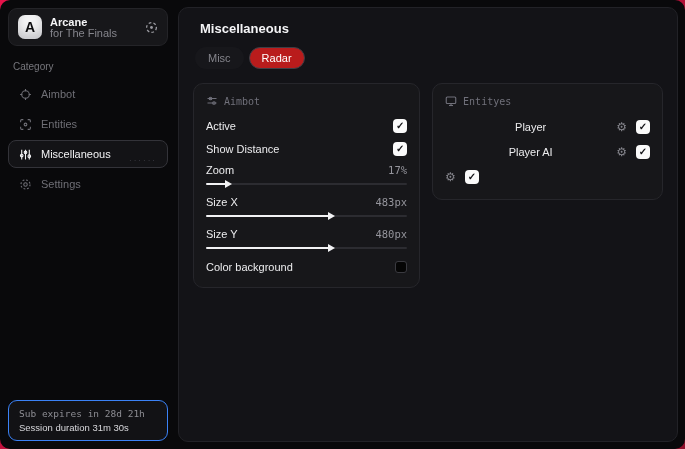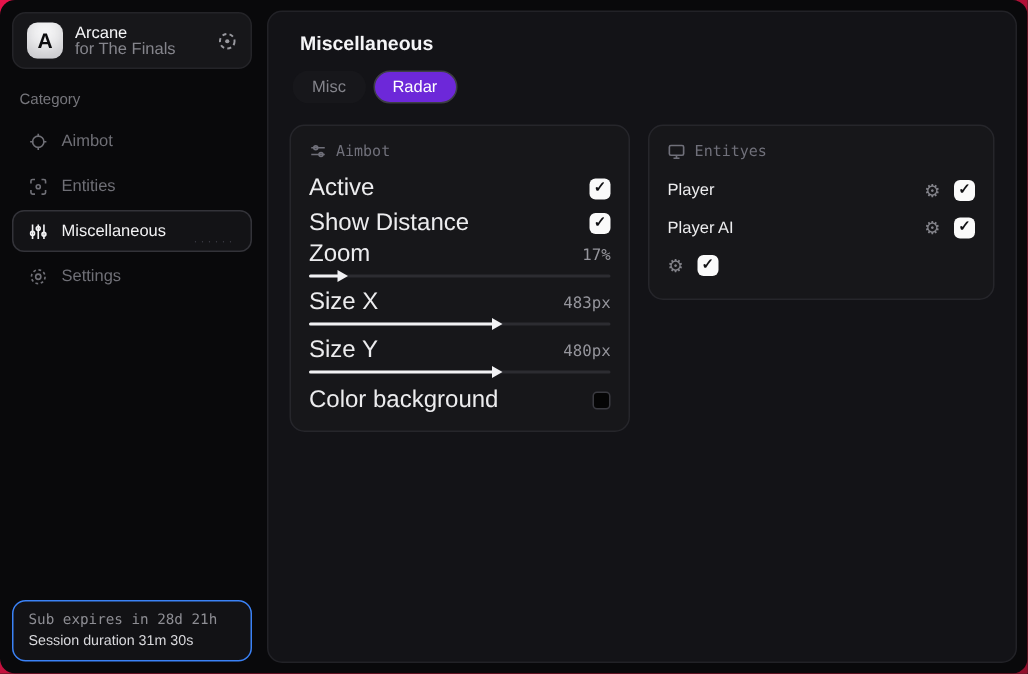--- a/index.html
+++ b/index.html
@@ -10,21 +10,21 @@
   .window { position:absolute; inset:0; background:#09090b; border-radius:10px; overflow:hidden; }
 
   
   .sidebar { position:absolute; left:0; top:0; bottom:0; width:176px; padding:8px;
              display:flex; flex-direction:column; }
   .sb-header { display:flex; align-items:center; gap:8px; height:38px; padding:0 9px;
                background:#17171a; border:1px solid #242428; border-radius:9px; }
   .logo { width:24px; height:24px; border-radius:7px; background:#f4f4f5; color:#0c0c0e;
           font-weight:bold; font-size:14px; display:flex; align-items:center; justify-content:center;
           box-shadow:inset 0 -6px 10px rgba(120,120,130,.35); }
-  .sb-title { font-size:11px; font-weight:normal; color:#f5f5f7; line-height:12px; }
+  .sb-title { font-size:11px; font-weight:bold; color:#f5f5f7; line-height:12px; }
   .sb-sub   { font-size:11px; color:#85858c; line-height:11px; }
   .sb-gear  { margin-left:auto; color:#9a9aa0; display:flex; }
   .cat-label { margin:15px 5px 7px; font-size:10px; color:#76767c; }
   .nav-item { height:28px; margin:1px 0; display:flex; align-items:center; gap:9px; padding:0 10px;
               color:#6f6f76; font-size:11px; border:1px solid transparent; border-radius:8px;
               cursor:pointer; position:relative; }
   .nav-item .nicon { display:flex; color:inherit; }
   .nav-item.selected { color:#f2f2f4; background:#131316; border-color:#333339; }
   .nav-dots { position:absolute; right:10px; bottom:2px; color:#3c3c44; font-size:8px;
               letter-spacing:2px; }
@@ -34,32 +34,32 @@
   .sb-foot2 { margin-top:3px; font-size:9.5px; font-weight:normal; color:#d8d8dc; }
 
   
   .main-card { position:absolute; left:178px; top:7px; right:7px; bottom:7px;
                background:#131317; border:1px solid #222227; border-radius:10px;
                padding:13px 14px; }
   .page-title { font-size:13px; font-weight:bold; color:#f5f5f7; margin-left:7px; }
   .tabs { display:flex; gap:5px; margin:11px 0 0 2px; }
   .tab { font-size:11px; padding:4px 12px; border-radius:14px; border:1px solid transparent;
          color:#84848b; background:#17171b; cursor:pointer; }
-  .tab.active { color:#ffffff; background:#6d28d9; border-color:#3e3e45; }
+  .tab.active { color:#ffffff; background:#b91c1c; border-color:#3e3e45; }
 
   .panels { display:flex; gap:12px; margin-top:14px; align-items:flex-start; }
   .panel { background:#17171a; border:1px solid #26262b; border-radius:10px; padding:9px 12px 10px; }
   .panel-general { width:236px; }
-  .panel-entities { width:240px; }
+  .panel-entities { width:240px;text-align:center; }
   .panel-head { display:flex; align-items:center; gap:6px; margin:2px 0 7px;
                 font-family:"DejaVu Sans Mono", monospace; font-size:10px; color:#70707a; }
   .panel-head svg { color:#70707a; }
 
   .row { display:flex; align-items:center; justify-content:space-between; height:23px; }
-  .row-label { font-size:16px; color:#ececee; }
+  .row-label { font-size:11px; color:#ececee; }
   .checkbox { width:14px; height:14px; background:#fafafa; border-radius:4px; cursor:pointer;
               display:flex; align-items:center; justify-content:center;
               color:#111114; font-size:10px; font-weight:bold; line-height:1; }
   .slider-row { margin-bottom:4px; }
   .slider-top { display:flex; align-items:center; justify-content:space-between; height:19px; }
   .slider-val { font-family:"DejaVu Sans Mono", monospace; font-size:10.5px; color:#95959c; }
   .slider-track { position:relative; height:2px; background:#2c2c31; border-radius:1px;
                   margin:4px 0 7px; cursor:pointer; }
   .slider-fill { position:absolute; left:0; top:0; height:2px; background:#f2f2f4; border-radius:1px; }
   .slider-thumb { position:absolute; right:-6px; top:-3px; width:0; height:0;

